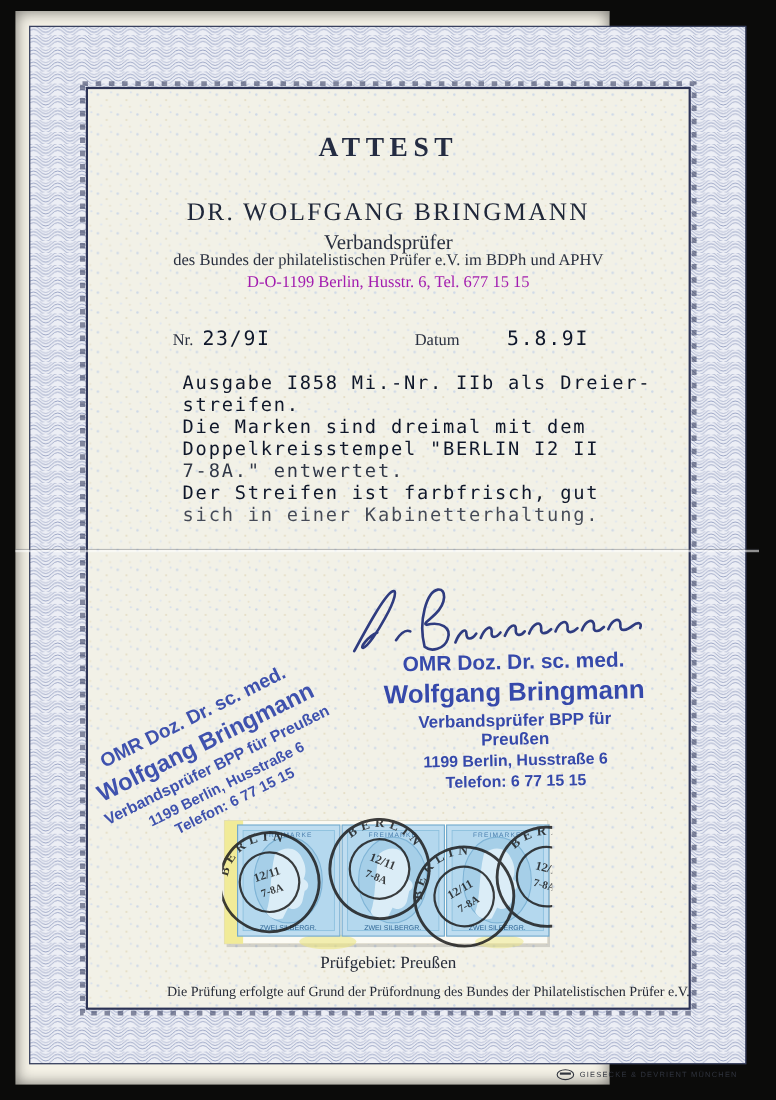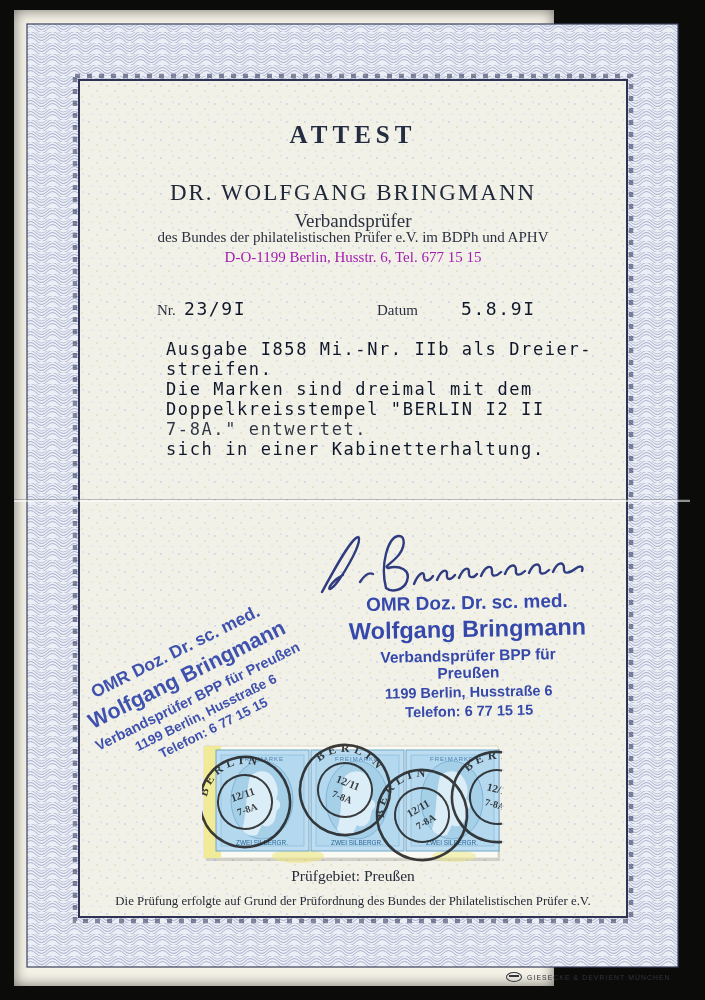--- a/index.html
+++ b/index.html
@@ -28,21 +28,21 @@
   .rs-straight{left:334px;top:582px;width:240px;transform:rotate(-1.2deg);opacity:.95;}
   .rs-diag{left:48px;top:628px;width:264px;transform:rotate(-26.5deg);opacity:.9;}
   .rs1{font-size:19px;font-weight:800;margin-bottom:3px;}
   .rs2{font-size:23.5px;font-weight:800;}
   .rs3{font-size:15.5px;font-weight:800;margin-top:4px;}
   .rs4{font-size:14.5px;font-weight:700;margin-top:3px;}
   .rs5{font-size:14.5px;font-weight:700;margin-top:2px;}
   .rs-diag .rs1{font-size:17.5px;} .rs-diag .rs2{font-size:21.5px;}
   .rs-diag .rs3{font-size:14.5px;} .rs-diag .rs4{font-size:13.5px;} .rs-diag .rs5{font-size:13.5px;}
   .prgeb{top:857px;font-size:15.5px;color:#262b38;}
-  .footer{top:884px;font-size:12.8px;color:#262b38;}
+  .footer{top:884px;font-size:12.8px;color:#262b38;text-align:right;}
   .imprint{left:492px;top:962px;width:180px;display:flex;align-items:center;gap:5px;
            font-family:"Liberation Sans",sans-serif;font-size:6.8px;letter-spacing:1.1px;color:#30343e;}
   .gdlogo{display:inline-block;width:14px;height:8px;border:1.2px solid #30343e;border-radius:50%;
           position:relative;flex:0 0 auto;}
   .gdlogo::after{content:"";position:absolute;left:2px;right:2px;top:2.4px;height:1.4px;background:#30343e;}
 </style>
 </head>
 <body>
 
 <div class="abs paper">
@@ -83,20 +83,21 @@
       <span class="abs lbl" style="left:363px;top:4px">Datum</span>
       <span class="abs tw twv" style="left:447px;top:0">5.8.9I</span>
     </div>
 
     <div class="abs tw twblock">
       <div>Ausgabe I858 Mi.-Nr. IIb als Dreier-</div>
       <div>streifen.</div>
       <div>Die Marken sind dreimal mit dem</div>
       <div>Doppelkreisstempel "BERLIN I2 II</div>
       <div>7-8A." entwertet.</div>
+      <div>Der Streifen ist farbfrisch, gut</div>
       <div>sich in einer Kabinetterhaltung.</div>
     </div>
 
     <svg class="abs" style="left:290px;top:520px" width="290" height="78" viewBox="0 0 290 78">
       <title>Dr. Bringmann</title>
       <g fill="none" stroke="#1f2d78" stroke-width="2.4" stroke-linecap="round" opacity="0.92">
         <path d="M18,62 C30,40 44,14 52,8 C58,4 55,16 46,32 C39,45 30,58 26,59 C23,59 30,49 39,45"></path>
         <path d="M56,52 C60,46 65,42 69,44"></path>
         <path d="M82,58 C76,34 84,8 94,6 C102,5 102,18 92,28 C86,34 80,37 84,38 C96,35 107,40 103,51 C100,60 88,63 82,58"></path>
         <path d="M110,54 C114,44 120,40 120,46 C120,52 125,52 129,46"></path>

